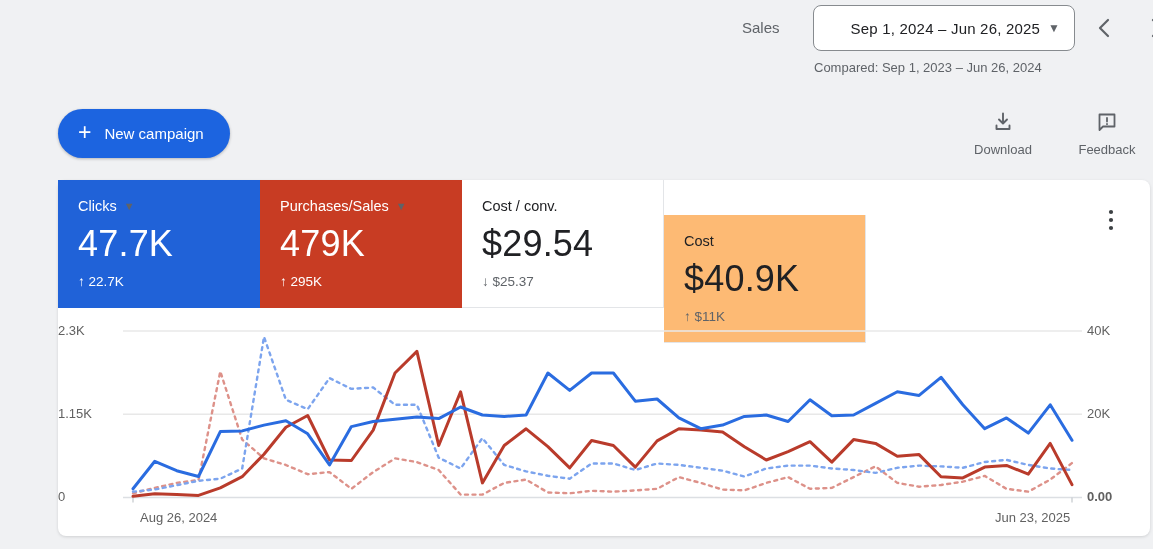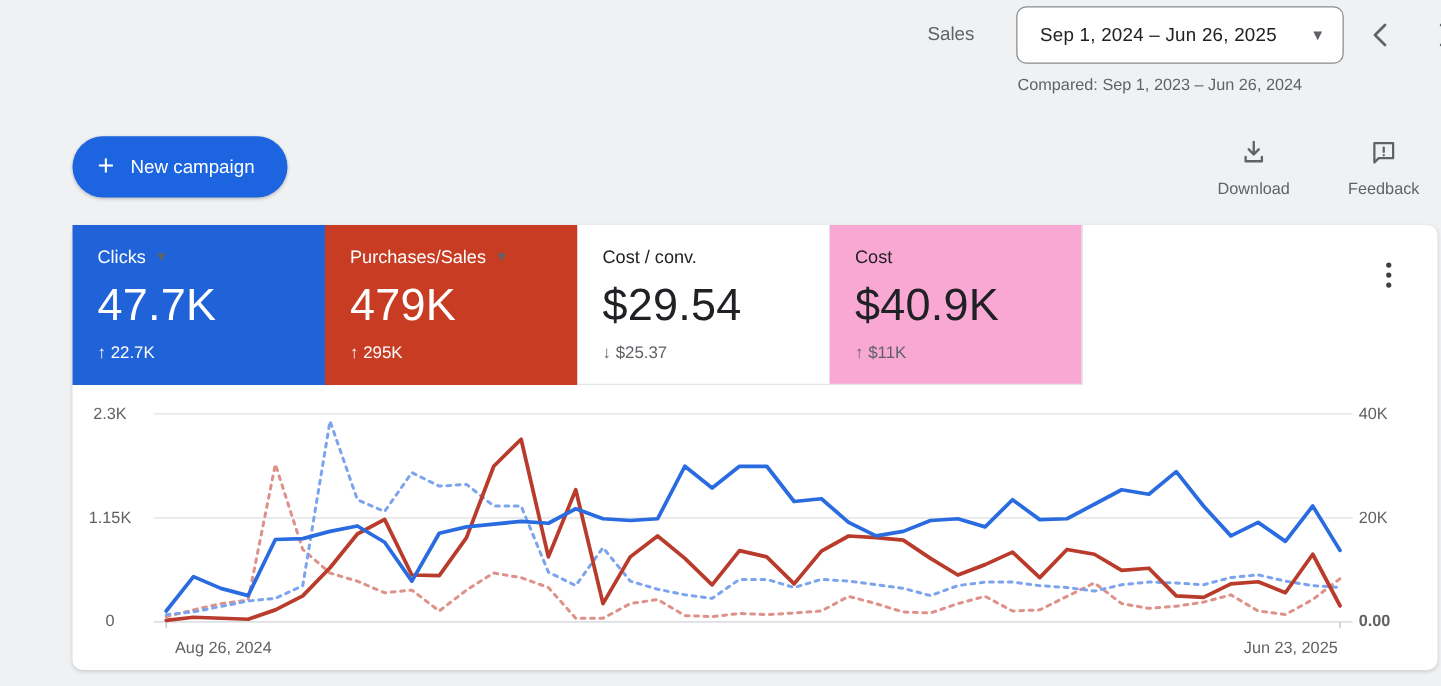--- a/index.html
+++ b/index.html
@@ -7,21 +7,21 @@
   body {
     font-family:"Liberation Sans","DejaVu Sans",sans-serif;
     background:#f0f1f3; position:relative; color:#202124;
   }
 
   
   .custom-label { position:absolute; left:742px; top:19px; font-size:15px; color:#5f6368; }
   .date-box {
     position:absolute; left:813px; top:5px; width:262px; height:46px;
     background:#fff; border:1px solid #878b8f; border-radius:8px;
-    display:flex; align-items:center; padding:0 14px 0 18px; cursor:pointer;
+    display:flex; align-items:center; padding:0 14px 0 18px; cursor:pointer;text-align:right;
   }
   .date-box .date-text { font-size:15px; color:#202124; flex:1; letter-spacing:.2px; }
   .caret { font-size:12px; color:#5f6368; margin-left:8px; }
   .compared { position:absolute; left:814px; top:60px; font-size:13px; color:#5f6368; }
   .chev { position:absolute; top:15px; width:26px; height:26px; cursor:pointer; }
   .chev svg { display:block; }
   .chev-left { left:1092px; }
   .chev-right { left:1143px; }
 
   
@@ -51,21 +51,21 @@
   .sc-label { font-size:14.5px; display:flex; align-items:center; gap:7px; }
   .sc-label .caret { margin:0; font-size:11px; }
   .sc-value { font-size:36px; font-weight:400; margin-top:9px; letter-spacing:.2px; }
   .sc-delta { font-size:13.5px; margin-top:9px; }
   .kebab { position:absolute; right:30px; top:28px; width:18px; height:26px; cursor:pointer; text-align:center; }
   .kebab svg { display:block; margin:0 auto; }
 
   
   .chart-wrap { position:absolute; left:0; top:128px; width:1092px; height:228px; }
   .axis-label { position:absolute; font-size:13px; color:#616161; }
-  .y-left  { left:0; width:60px; text-align:center; }
+  .y-left  { left:0; width:60px; text-align:left; }
   .y-right { left:1029px;text-align:center; }
   .x-label { top:202px; }
 </style>
 </head>
 <body>
 
 <span class="custom-label">Sales</span>
 
 <div class="date-box">
   <span class="date-text">Sep 1, 2024 – Jun 26, 2025</span>
@@ -131,21 +131,21 @@
       <div class="sc-value">479K</div>
       <div class="sc-delta" style="color: #ffffff;">↑ 295K</div>
     </div>
     <div class="scorecard bordered" style="background: rgb(255, 255, 255); color: rgb(32, 33, 36);">
       <div class="sc-label">
           <span>Cost / conv.</span>
         </div>
       <div class="sc-value">$29.54</div>
       <div class="sc-delta" style="color: rgb(95, 99, 104);">↓ $25.37</div>
     </div>
-    <div class="scorecard bordered" style="background: #f9a8d4; color: rgb(32, 33, 36);">
+    <div class="scorecard bordered" style="background: #fdba74; color: rgb(32, 33, 36); margin-top: 35px;">
       <div class="sc-label">
           <span>Cost</span>
         </div>
       <div class="sc-value">$40.9K</div>
       <div class="sc-delta" style="color: rgb(95, 99, 104);">↑ $11K</div>
     </div>
   </div>
 
   <div class="kebab">
     <svg width="6" height="26" viewBox="0 0 6 26">

